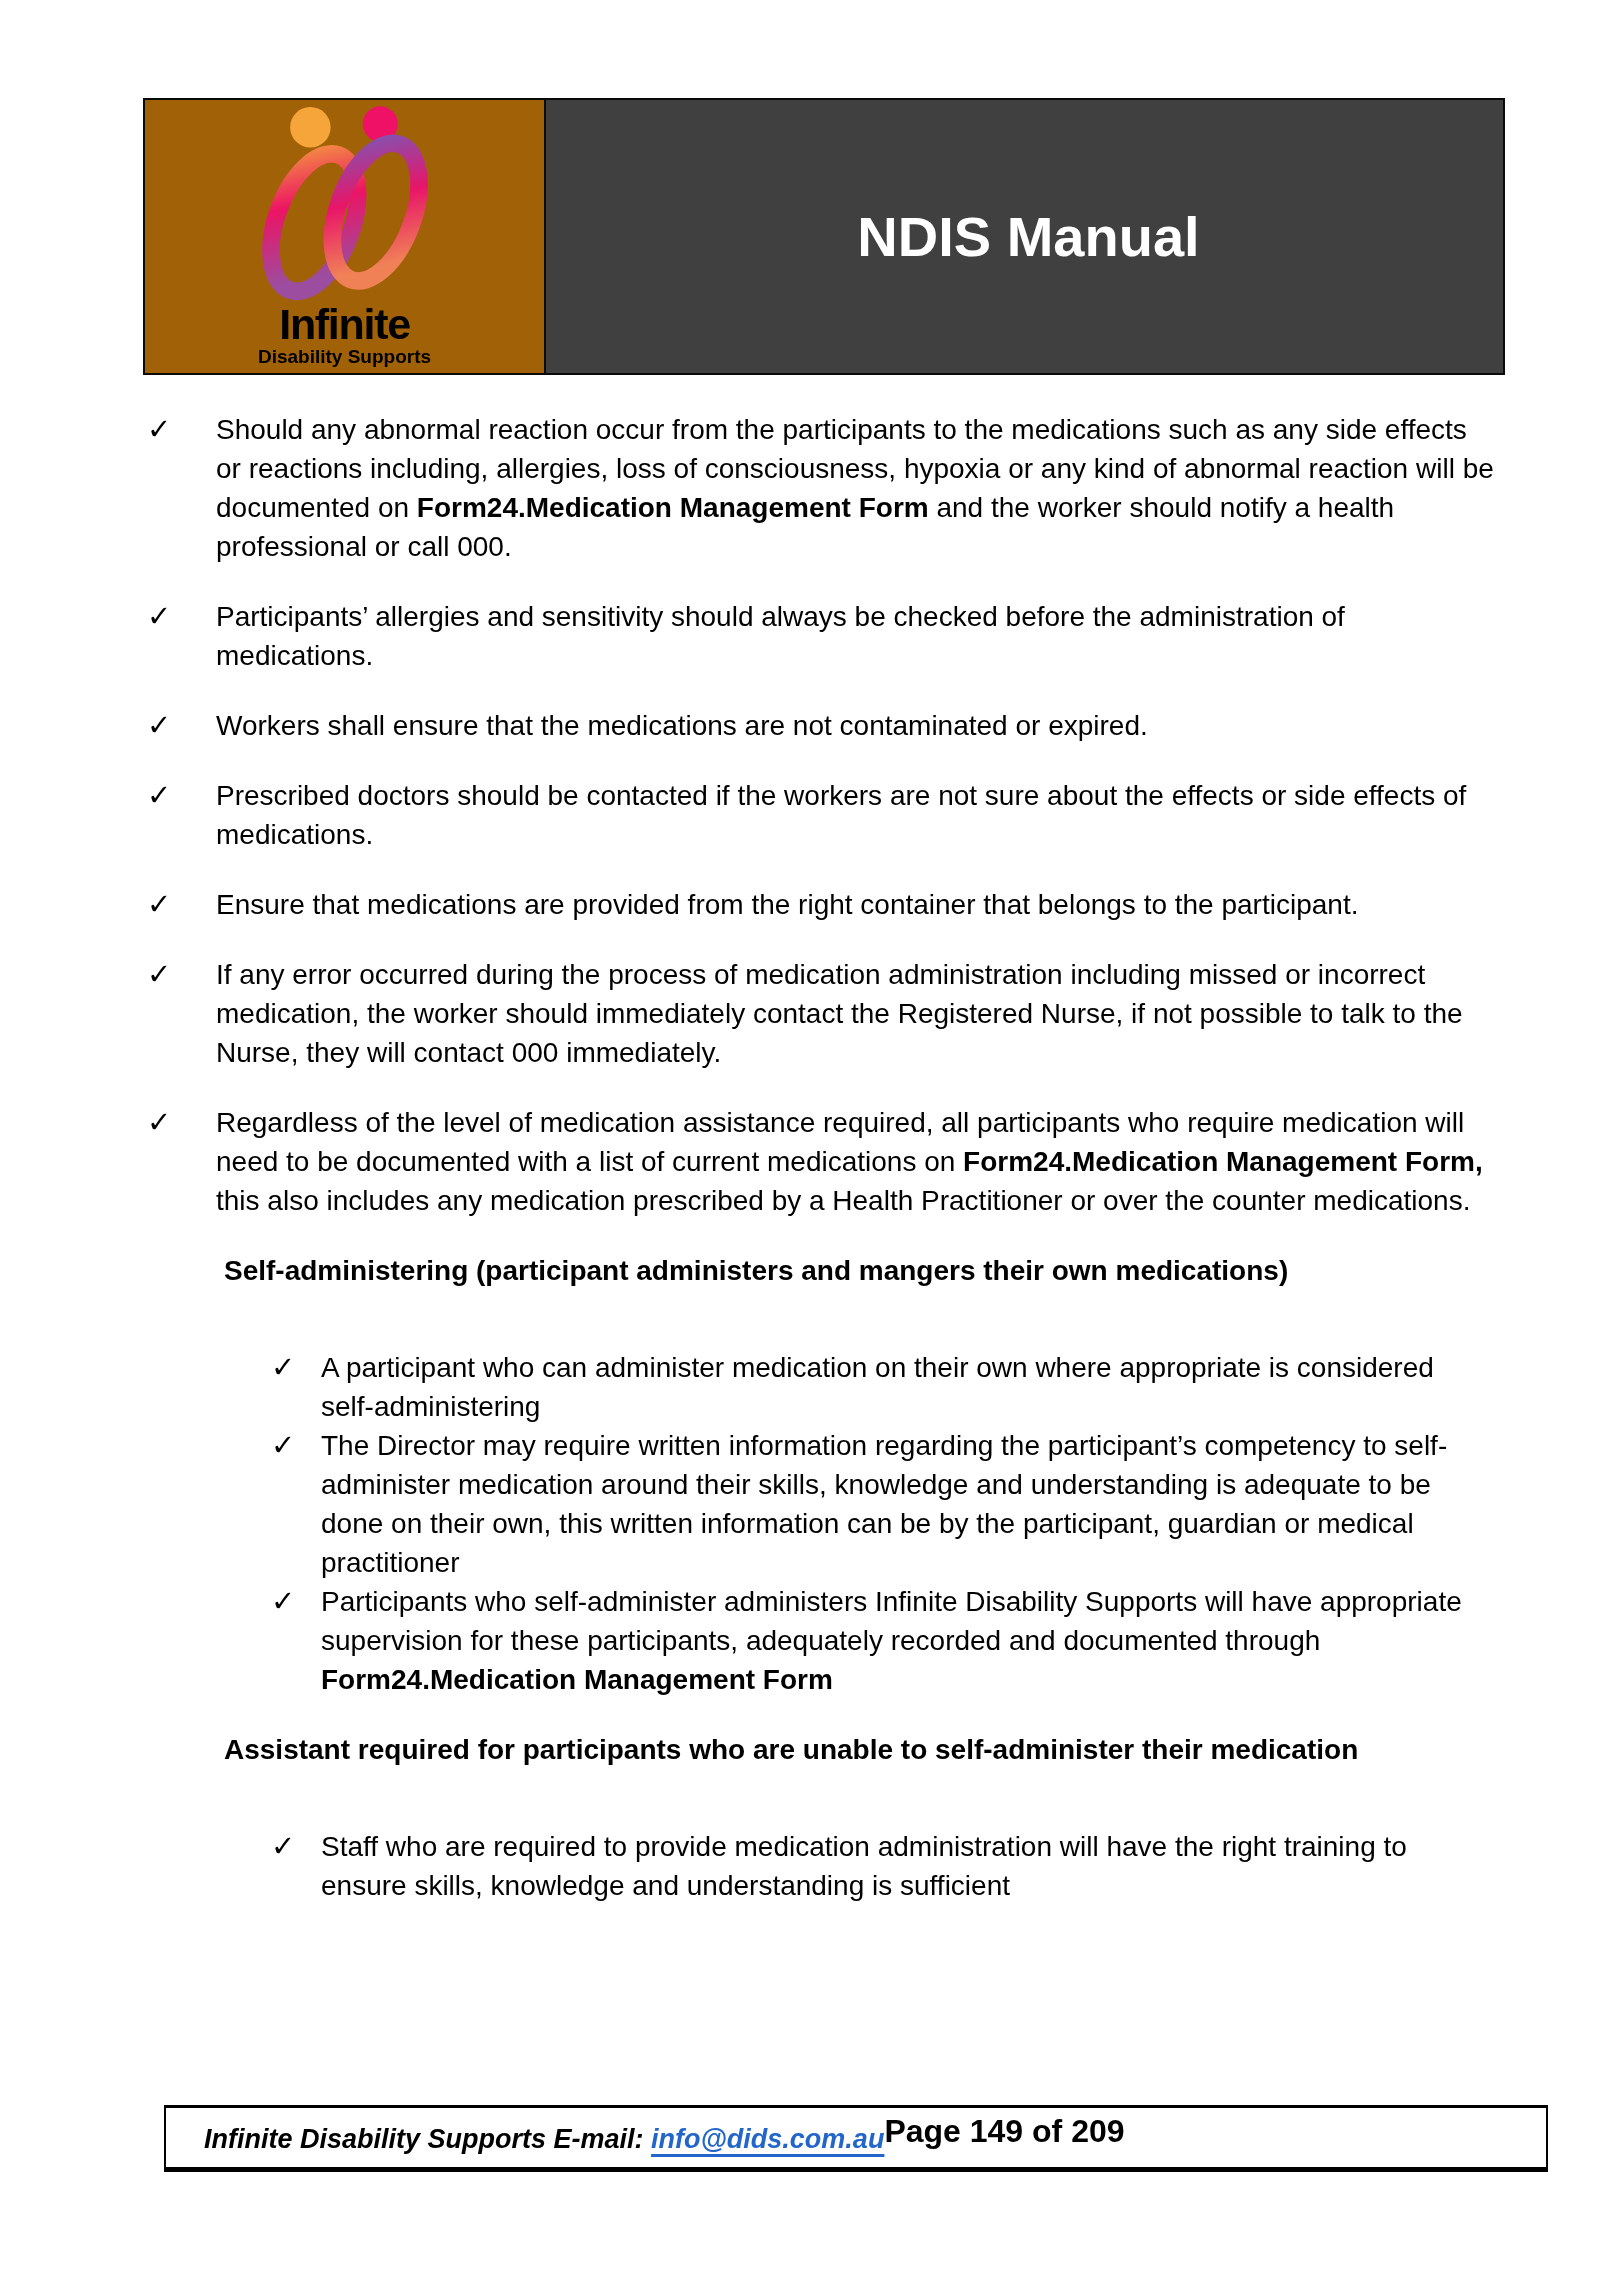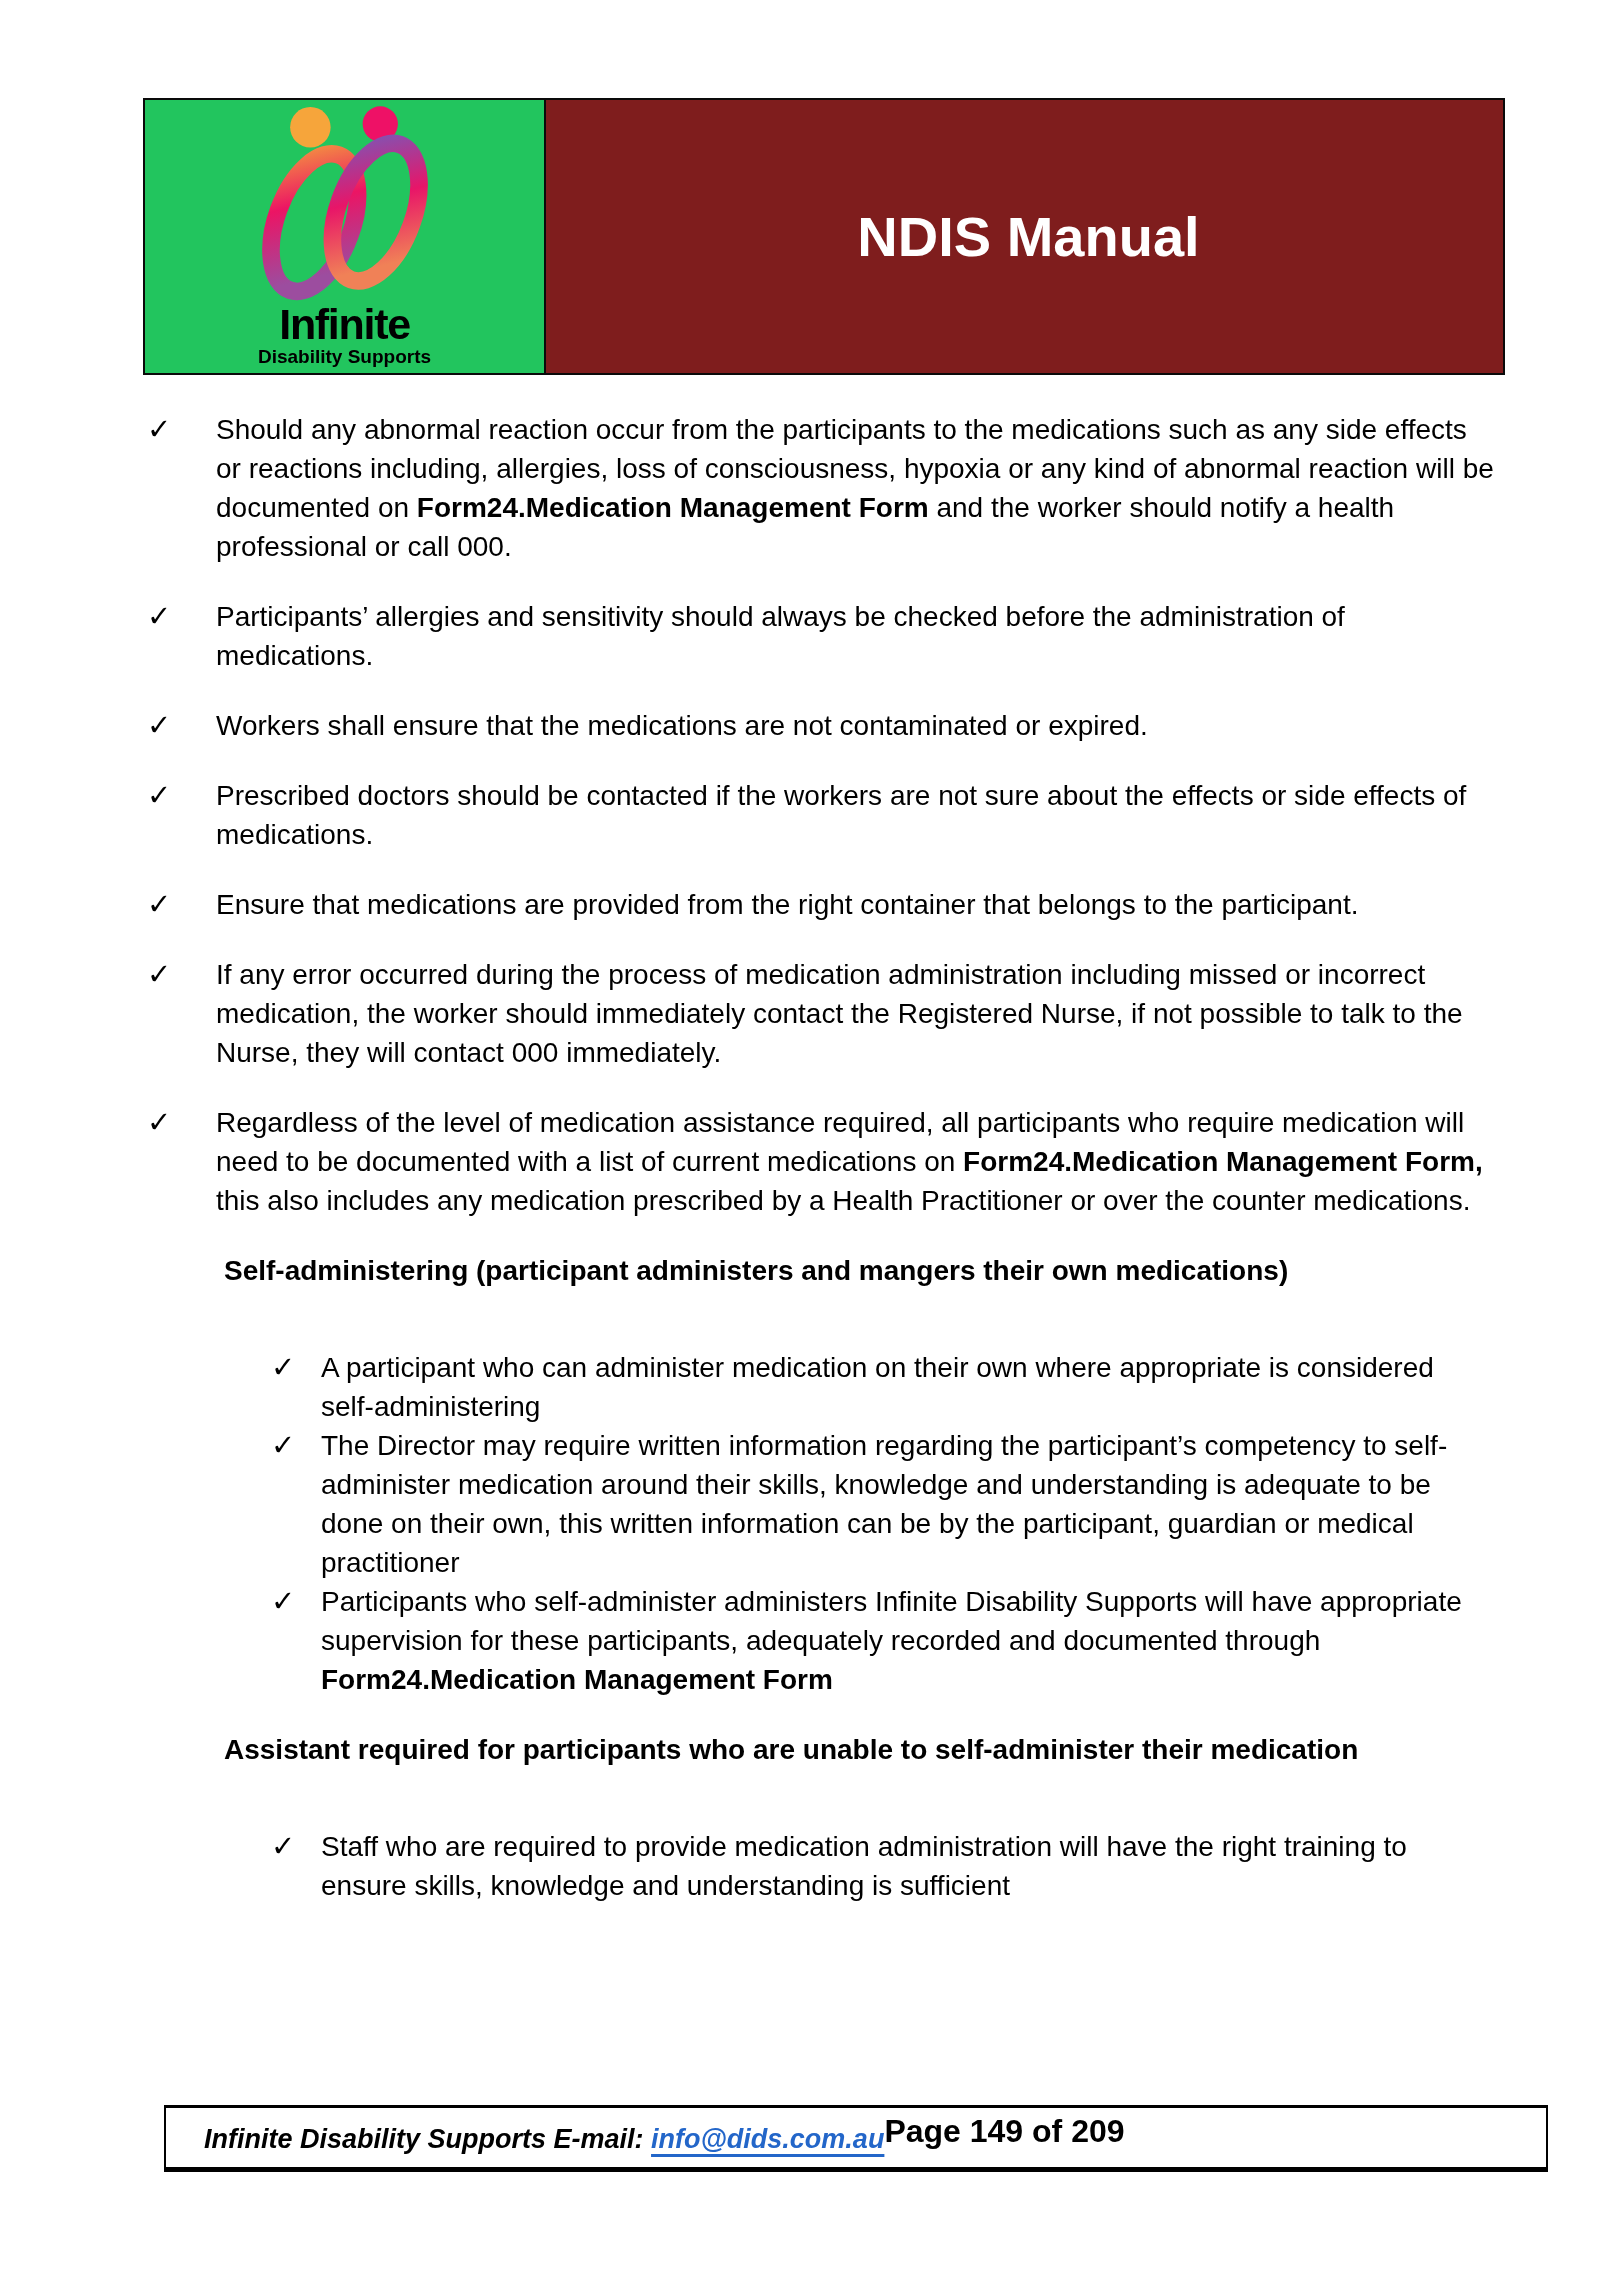--- a/index.html
+++ b/index.html
@@ -8,21 +8,21 @@
     font-family:"Liberation Sans", sans-serif; color:#000; overflow:hidden;
   }
 
   
   .header-table {
     position:absolute; left:143px; top:98px; width:1362px; height:277px;
     border:2.6px solid #0a0a0a; box-sizing:border-box; display:flex; background:#fff;
   }
   .logo-cell {
     width:399px; flex:none; display:flex; flex-direction:column;
-    align-items:center; justify-content:center; background:#22c55e;
+    align-items:center; justify-content:center; background:#a16207;
   }
   .logo-brand { font-size:43px; font-weight:700; letter-spacing:-1.3px; line-height:1; margin-top:1.3px; }
   .logo-tagline { font-size:19px; font-weight:700; letter-spacing:0px; line-height:1.15; }
   .banner-cell {
     flex:1; border-left:2.6px solid #0a0a0a; box-sizing:border-box;
     display:flex; align-items:center; justify-content:center;
   }
   .page-title { color:#ffffff; font-size:56px; font-weight:bold; letter-spacing:0px; }
 
   
@@ -81,21 +81,21 @@
           </linearGradient>
         </defs>
         <circle id="headL" cx="97" cy="34" r="31" fill="#F6A53B"></circle>
         <circle id="headR" cx="204" cy="29" r="27" fill="#EE1166"></circle>
         <ellipse cx="103" cy="180" rx="58" ry="110" fill="none" stroke="url(#gl)" stroke-width="27" transform="rotate(20 103 180)"></ellipse>
         <ellipse cx="197" cy="164" rx="58" ry="110" fill="none" stroke="url(#gr)" stroke-width="27" transform="rotate(20 197 164)"></ellipse>
       </svg>
       <div class="logo-brand">Infinite</div>
       <div class="logo-tagline">Disability Supports</div>
     </div>
-    <div class="banner-cell" id="banner" style="background: #7f1d1d; padding-left: 8px;">
+    <div class="banner-cell" id="banner" style="background: #404040; padding-left: 8px;">
       <div class="page-title">NDIS Manual</div>
     </div>
   </div>
 
   <div class="content">
     <div class="main" id="main-list">
         <div class="checklist-item">
           <div class="check-col"><span class="check">✓</span></div>
           <div class="item-text"><span class="seg">Should any abnormal reaction occur from the participants to the medications such as any side effects or reactions including, allergies, loss of consciousness, hypoxia or any kind of abnormal reaction will be documented on </span><span class="seg-b">Form24.Medication Management Form</span><span class="seg"> and the worker should notify a health professional or call 000.</span></div>
         </div>

